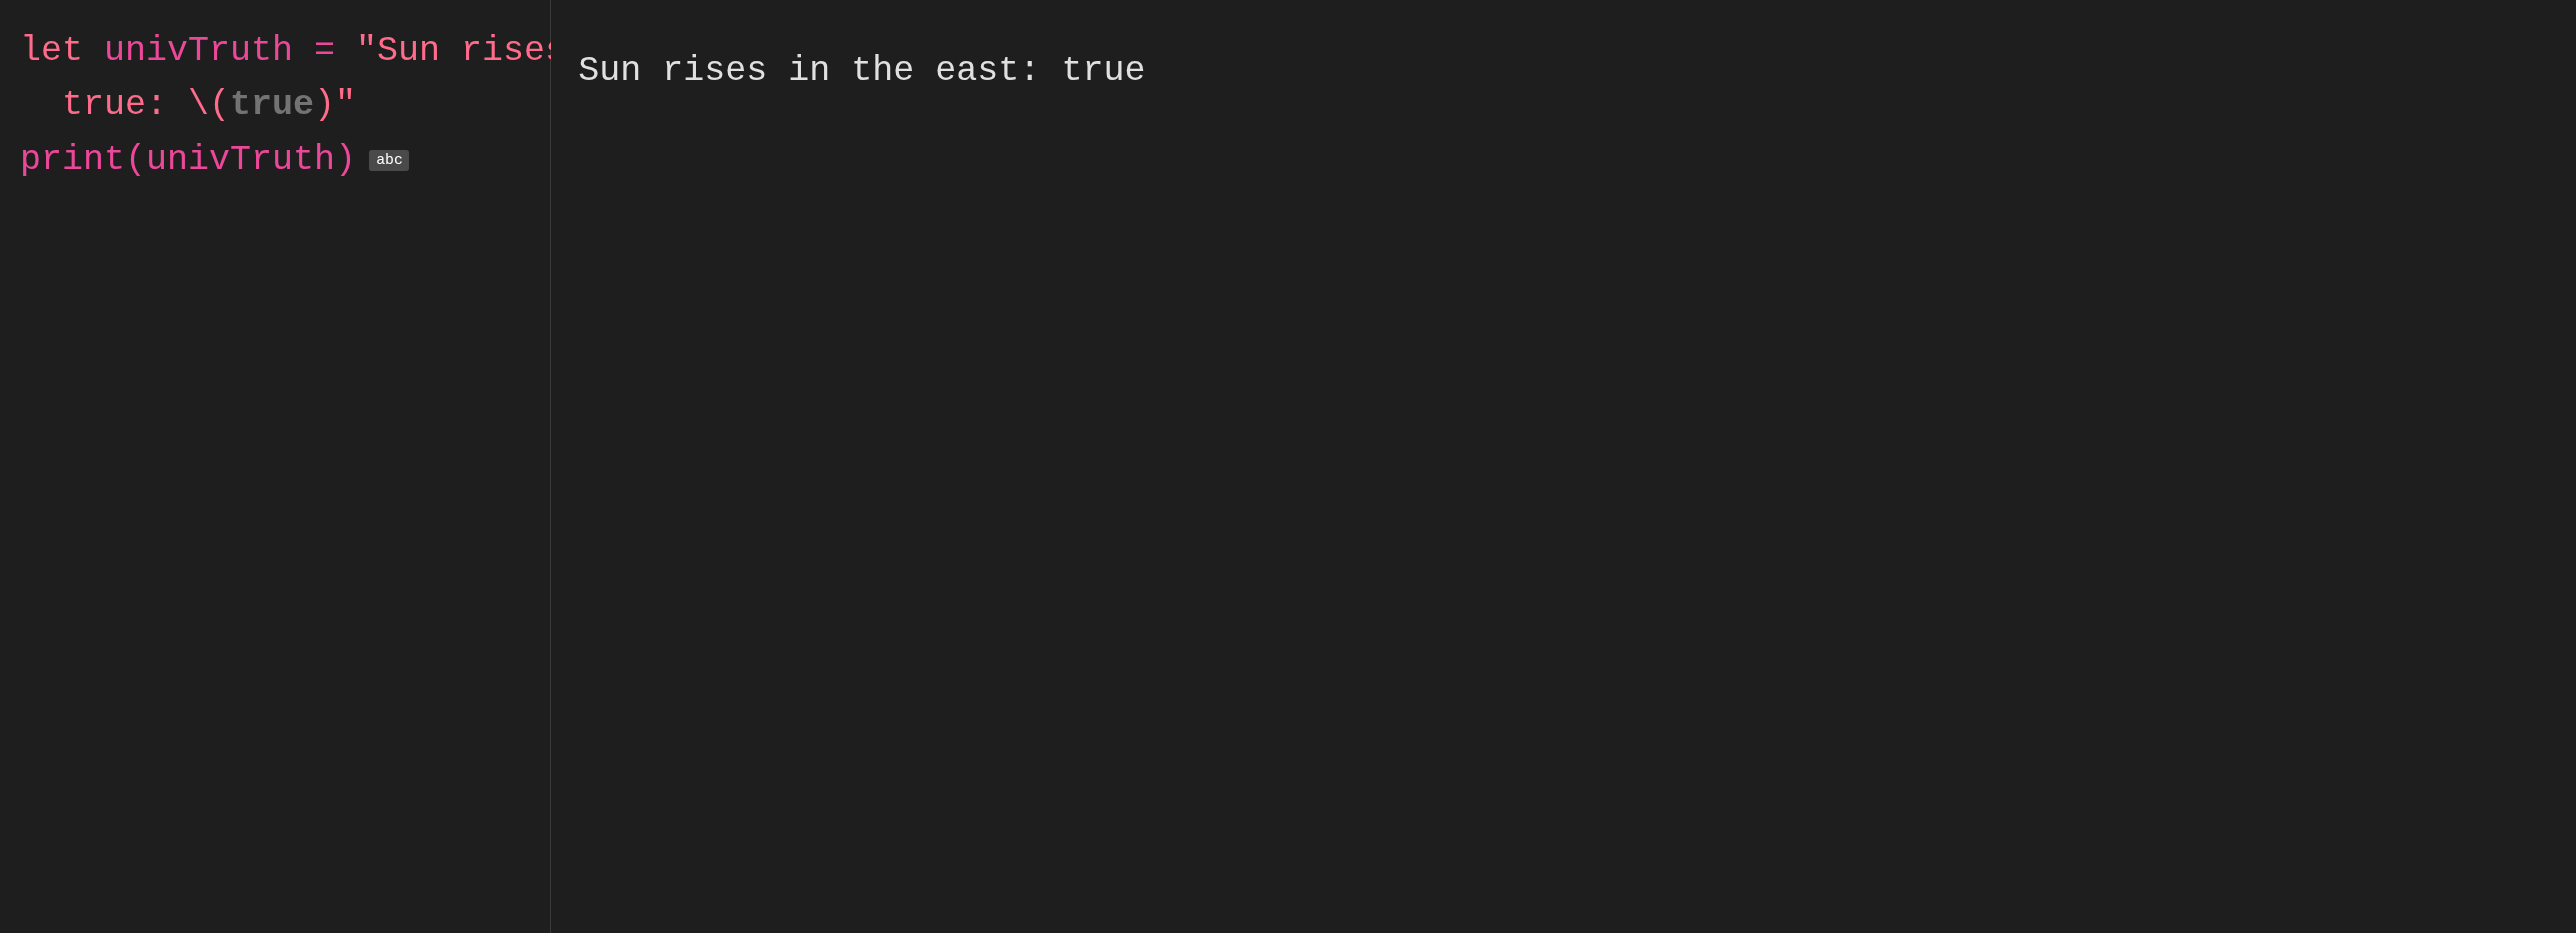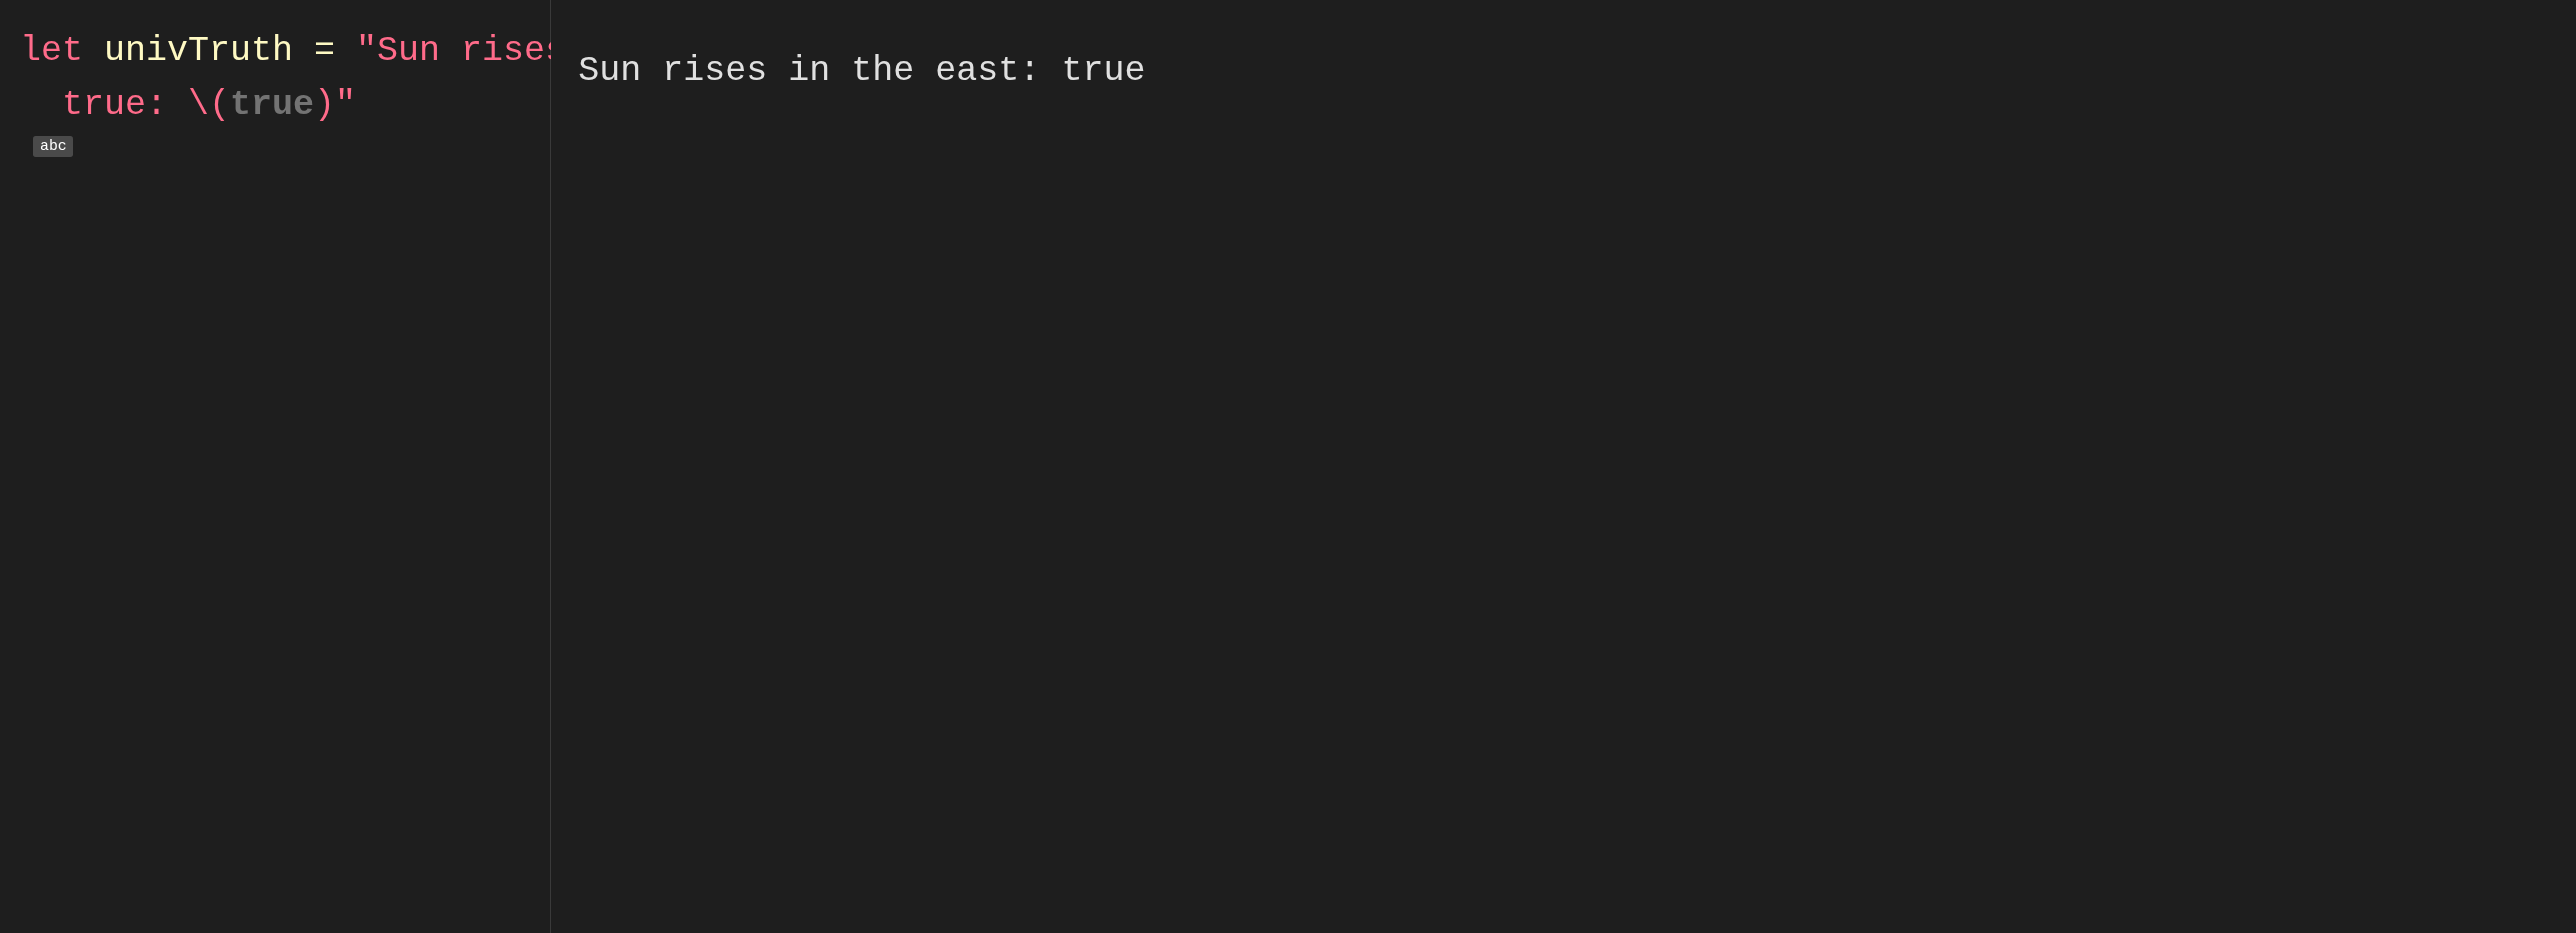--- a/index.html
+++ b/index.html
@@ -40,21 +40,21 @@
       padding: 27px 12px 27px 27px;
       position: relative;
     }
 
     .keyword {
       color: #ff6b8a;
       font-weight: normal;
     }
 
     .identifier {
-      color: #fef9c3;
+      color: #ec4899;
     }
 
     .string {
       color: #ff6b8a;
     }
 
     .bool-value {
       color: #737373;
       font-weight: bold;
     }
@@ -107,20 +107,21 @@
     <div class="line-wrapper">
       <span class="line-content"><span class="keyword">let</span><span class="identifier"> univTruth = </span><span class="string">"Sun rises in the</span></span>
       <span class="abc-badge">abc</span>
     </div>
 
     <div class="line-wrapper">
       <span class="line-content"><span class="string">  true: \(</span><span class="bool-value">true</span><span class="string">)"</span></span>
     </div>
 
     <div class="line-wrapper">
+      <span class="line-content"><span class="identifier">print(univTruth)</span></span>
       <span class="abc-badge">abc</span>
     </div>
 
   </div>
 </div>
 
 <div class="divider"></div>
 
 <div class="output-pane">
   <div class="output-text">Sun rises in the east: true</div>

